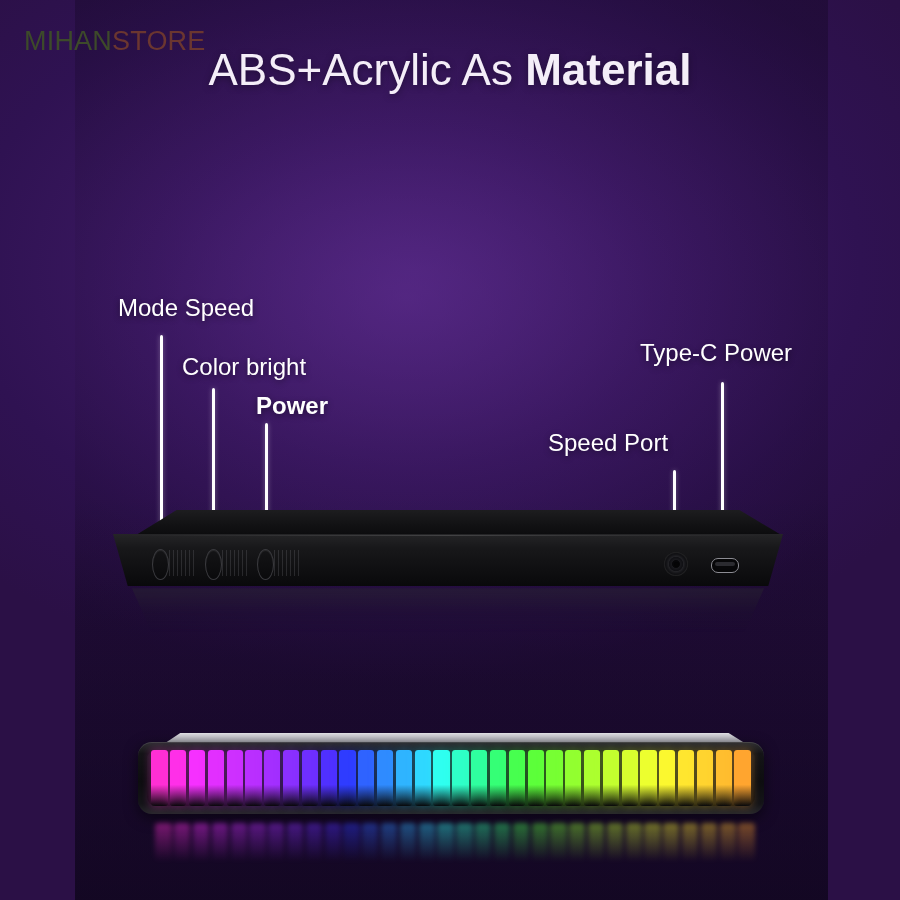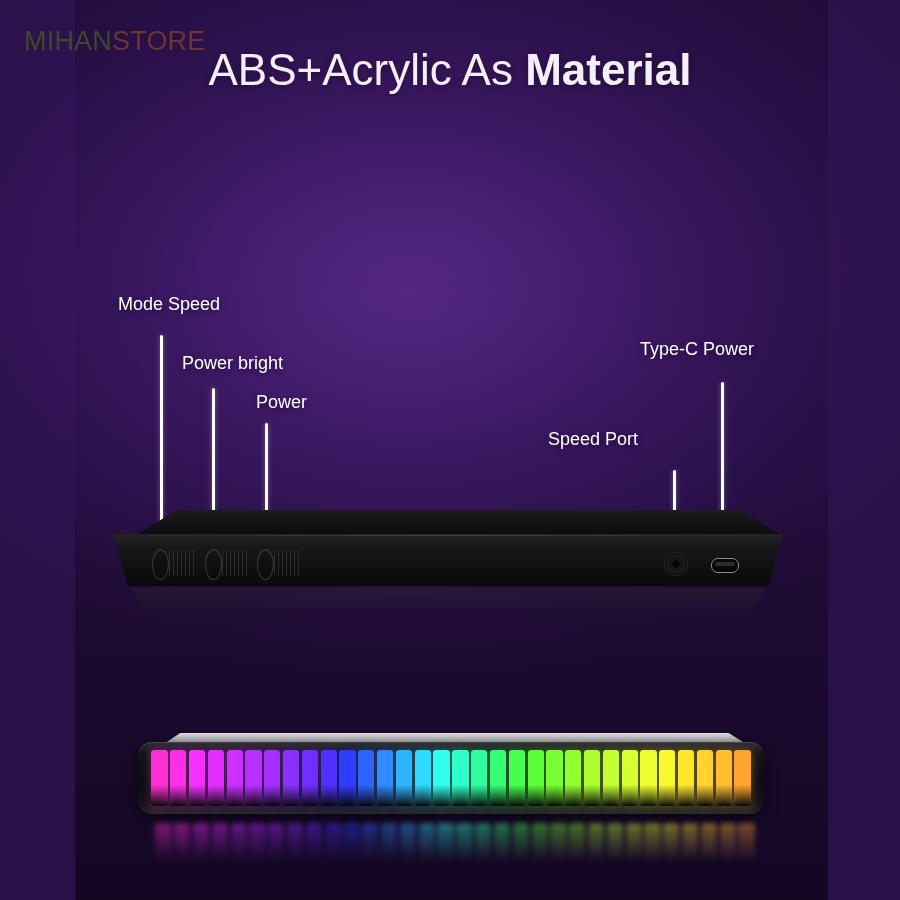--- a/index.html
+++ b/index.html
@@ -36,21 +36,21 @@
   #title{
     position:absolute;top:47px;left:0;width:900px;text-align:center;
     color:#f4eef8;font-size:44px;line-height:1.05;white-space:nowrap;
     text-shadow:0 2px 7px rgba(0,0,0,.35);
   }
   #title .t-light{font-weight:400;}
   #title .t-bold{font-weight:700;}
 
   
   .callout{
-    position:absolute;color:#ffffff;font-size:18px;font-weight:400;
+    position:absolute;color:#ffffff;font-size:24px;font-weight:400;
     white-space:nowrap;text-shadow:0 2px 6px rgba(0,0,0,.45);
   }
   .leader{
     position:absolute;width:3px;background:#ffffff;border-radius:2px;
     box-shadow:0 0 5px rgba(255,255,255,.35);
   }
 
   
   #bar-unit{position:absolute;left:0;top:0;width:900px;height:900px;pointer-events:none;}
 
@@ -158,23 +158,23 @@
     <span class="wm-a">MIHAN</span><span class="wm-b">STORE</span>
   </div>
 
   <div id="title">
     <span class="t-light">ABS+Acrylic As </span><span class="t-bold">Material</span>
   </div>
 
   <div id="callout-layer">
       <div class="callout" style="left: 118px; top: 294px;">Mode Speed</div>
       <div class="leader" style="left: 160px; top: 335px; height: 232px;"></div>
-      <div class="callout" style="left: 182px; top: 353px;">Power bright</div>
+      <div class="callout" style="left: 182px; top: 353px;">Color bright</div>
       <div class="leader" style="left: 212px; top: 388px; height: 180px;"></div>
-      <div class="callout" style="left: 256px; top: 392px;">Power</div>
+      <div class="callout" style="left: 256px; top: 392px; font-weight: bold;">Power</div>
       <div class="leader" style="left: 265px; top: 423px; height: 146px;"></div>
       <div class="callout" style="left: 548px; top: 429px;">Speed Port</div>
       <div class="leader" style="left: 673px; top: 470px; height: 102px;"></div>
       <div class="callout" style="left: 640px; top: 339px;">Type-C Power</div>
       <div class="leader" style="left: 721px; top: 382px; height: 190px;"></div>
     </div>
 
   <div id="bar-unit">
     <div class="bb-refl"></div>
     <div id="blackbar">

